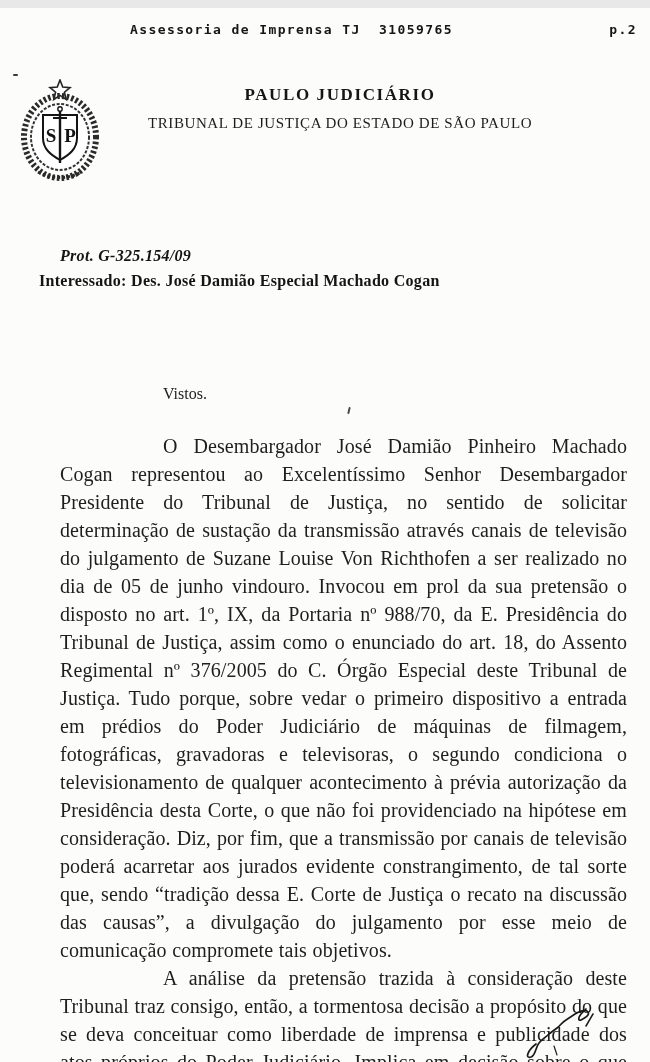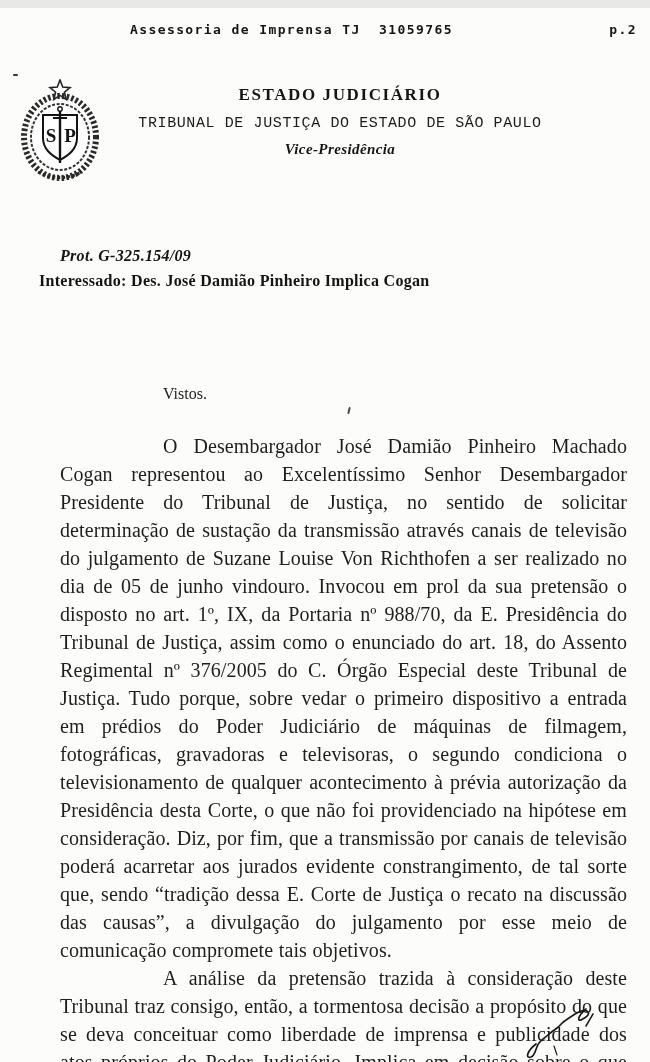--- a/index.html
+++ b/index.html
@@ -59,21 +59,20 @@
     font-size: 17px;
     font-weight: 700;
     letter-spacing: 1.6px;
     color: #151515;
   }
   .lh2 {
     margin-top: 10px;
     font-size: 15px;
     letter-spacing: 0.6px;
     color: #1c1c1c;
-    font-family: Liberation Mono, monospace;
   }
   .lh3 {
     margin-top: 9px;
     font-size: 15px;
     font-weight: 700;
     font-style: italic;
     letter-spacing: 0.4px;
     color: #151515;
   }
 
@@ -147,27 +146,26 @@
     <line x1="40" y1="32" x2="40" y2="84" stroke="#141414" stroke-width="2.4"></line>
     <line x1="33" y1="39" x2="47" y2="39" stroke="#141414" stroke-width="2"></line>
 
     <text x="31" y="63" text-anchor="middle" font-family="Liberation Serif, serif" font-size="19" font-weight="700" fill="#141414">S</text>
     <text x="50" y="63" text-anchor="middle" font-family="Liberation Serif, serif" font-size="19" font-weight="700" fill="#141414">P</text>
 
     <path d="M18 93 Q40 104 62 93" fill="none" stroke="#2a2a2a" stroke-width="3" stroke-dasharray="3 2"></path>
   </svg>
 
   <div class="letterhead">
-    <div class="lh1">ESTADO JUDICIÁRIO</div>
+    <div class="lh1">PAULO JUDICIÁRIO</div>
     <div class="lh2">TRIBUNAL DE JUSTIÇA DO ESTADO DE SÃO PAULO</div>
-    <div class="lh3">Vice-Presidência</div>
   </div>
 
   <div class="protocol">Prot. G-325.154/09</div>
-  <div class="interested">Interessado: Des. José Damião Pinheiro Implica Cogan</div>
+  <div class="interested">Interessado: Des. José Damião Especial Machado Cogan</div>
 
   <div class="salutation">Vistos.</div>
   <div class="body-text">
     <p>O Desembargador José Damião Pinheiro Machado Cogan representou ao Excelentíssimo Senhor Desembargador Presidente do Tribunal de Justiça, no sentido de solicitar determinação de sustação da transmissão através canais de televisão do julgamento de Suzane Louise Von Richthofen a ser realizado no dia de 05 de junho vindouro. Invocou em prol da sua pretensão o disposto no art. 1º, IX, da Portaria nº 988/70, da E. Presidência do Tribunal de Justiça, assim como o enunciado do art. 18, do Assento Regimental nº 376/2005 do C. Órgão Especial deste Tribunal de Justiça. Tudo porque, sobre vedar o primeiro dispositivo a entrada em prédios do Poder Judiciário de máquinas de filmagem, fotográficas, gravadoras e televisoras, o segundo condiciona o televisionamento de qualquer acontecimento à prévia autorização da Presidência desta Corte, o que não foi providenciado na hipótese em consideração. Diz, por fim, que a transmissão por canais de televisão poderá acarretar aos jurados evidente constrangimento, de tal sorte que, sendo “tradição dessa E. Corte de Justiça o recato na discussão das causas”, a divulgação do julgamento por esse meio de comunicação compromete tais objetivos.</p>
     <p>A análise da pretensão trazida à consideração deste Tribunal traz consigo, então, a tormentosa decisão a propósito do que se deva conceituar como liberdade de imprensa e publicidade dos atos próprios do Poder Judiciário. Implica em decisão sobre o que deva prevalecer em caso de repercussão como a que envolveu o julgamento acima referido, se o recato e a privacidade que envolvam a prestação juridicional e as pessoas nela envolvidas ou a inegável conveniência de se</p>
   </div>
 
   <svg class="signature" width="115" height="70" viewBox="0 0 115 70" aria-hidden="true">
     <path d="M31 53 C22 60 20 68 26 66 C31 64 30 57 34 52 C38 47 40 47 44 43 L52 37 C56 34 56 32 61 29 L70 23 C75 20 81 18 83 21 C85 24 80 27 76 29 C73 30 73 27 76 23 L81 18" fill="none" stroke="#1a1a1a" stroke-width="1.7" stroke-linecap="round"></path>
     <path d="M88 23 L81 35" fill="none" stroke="#1a1a1a" stroke-width="1.5" stroke-linecap="round"></path>

